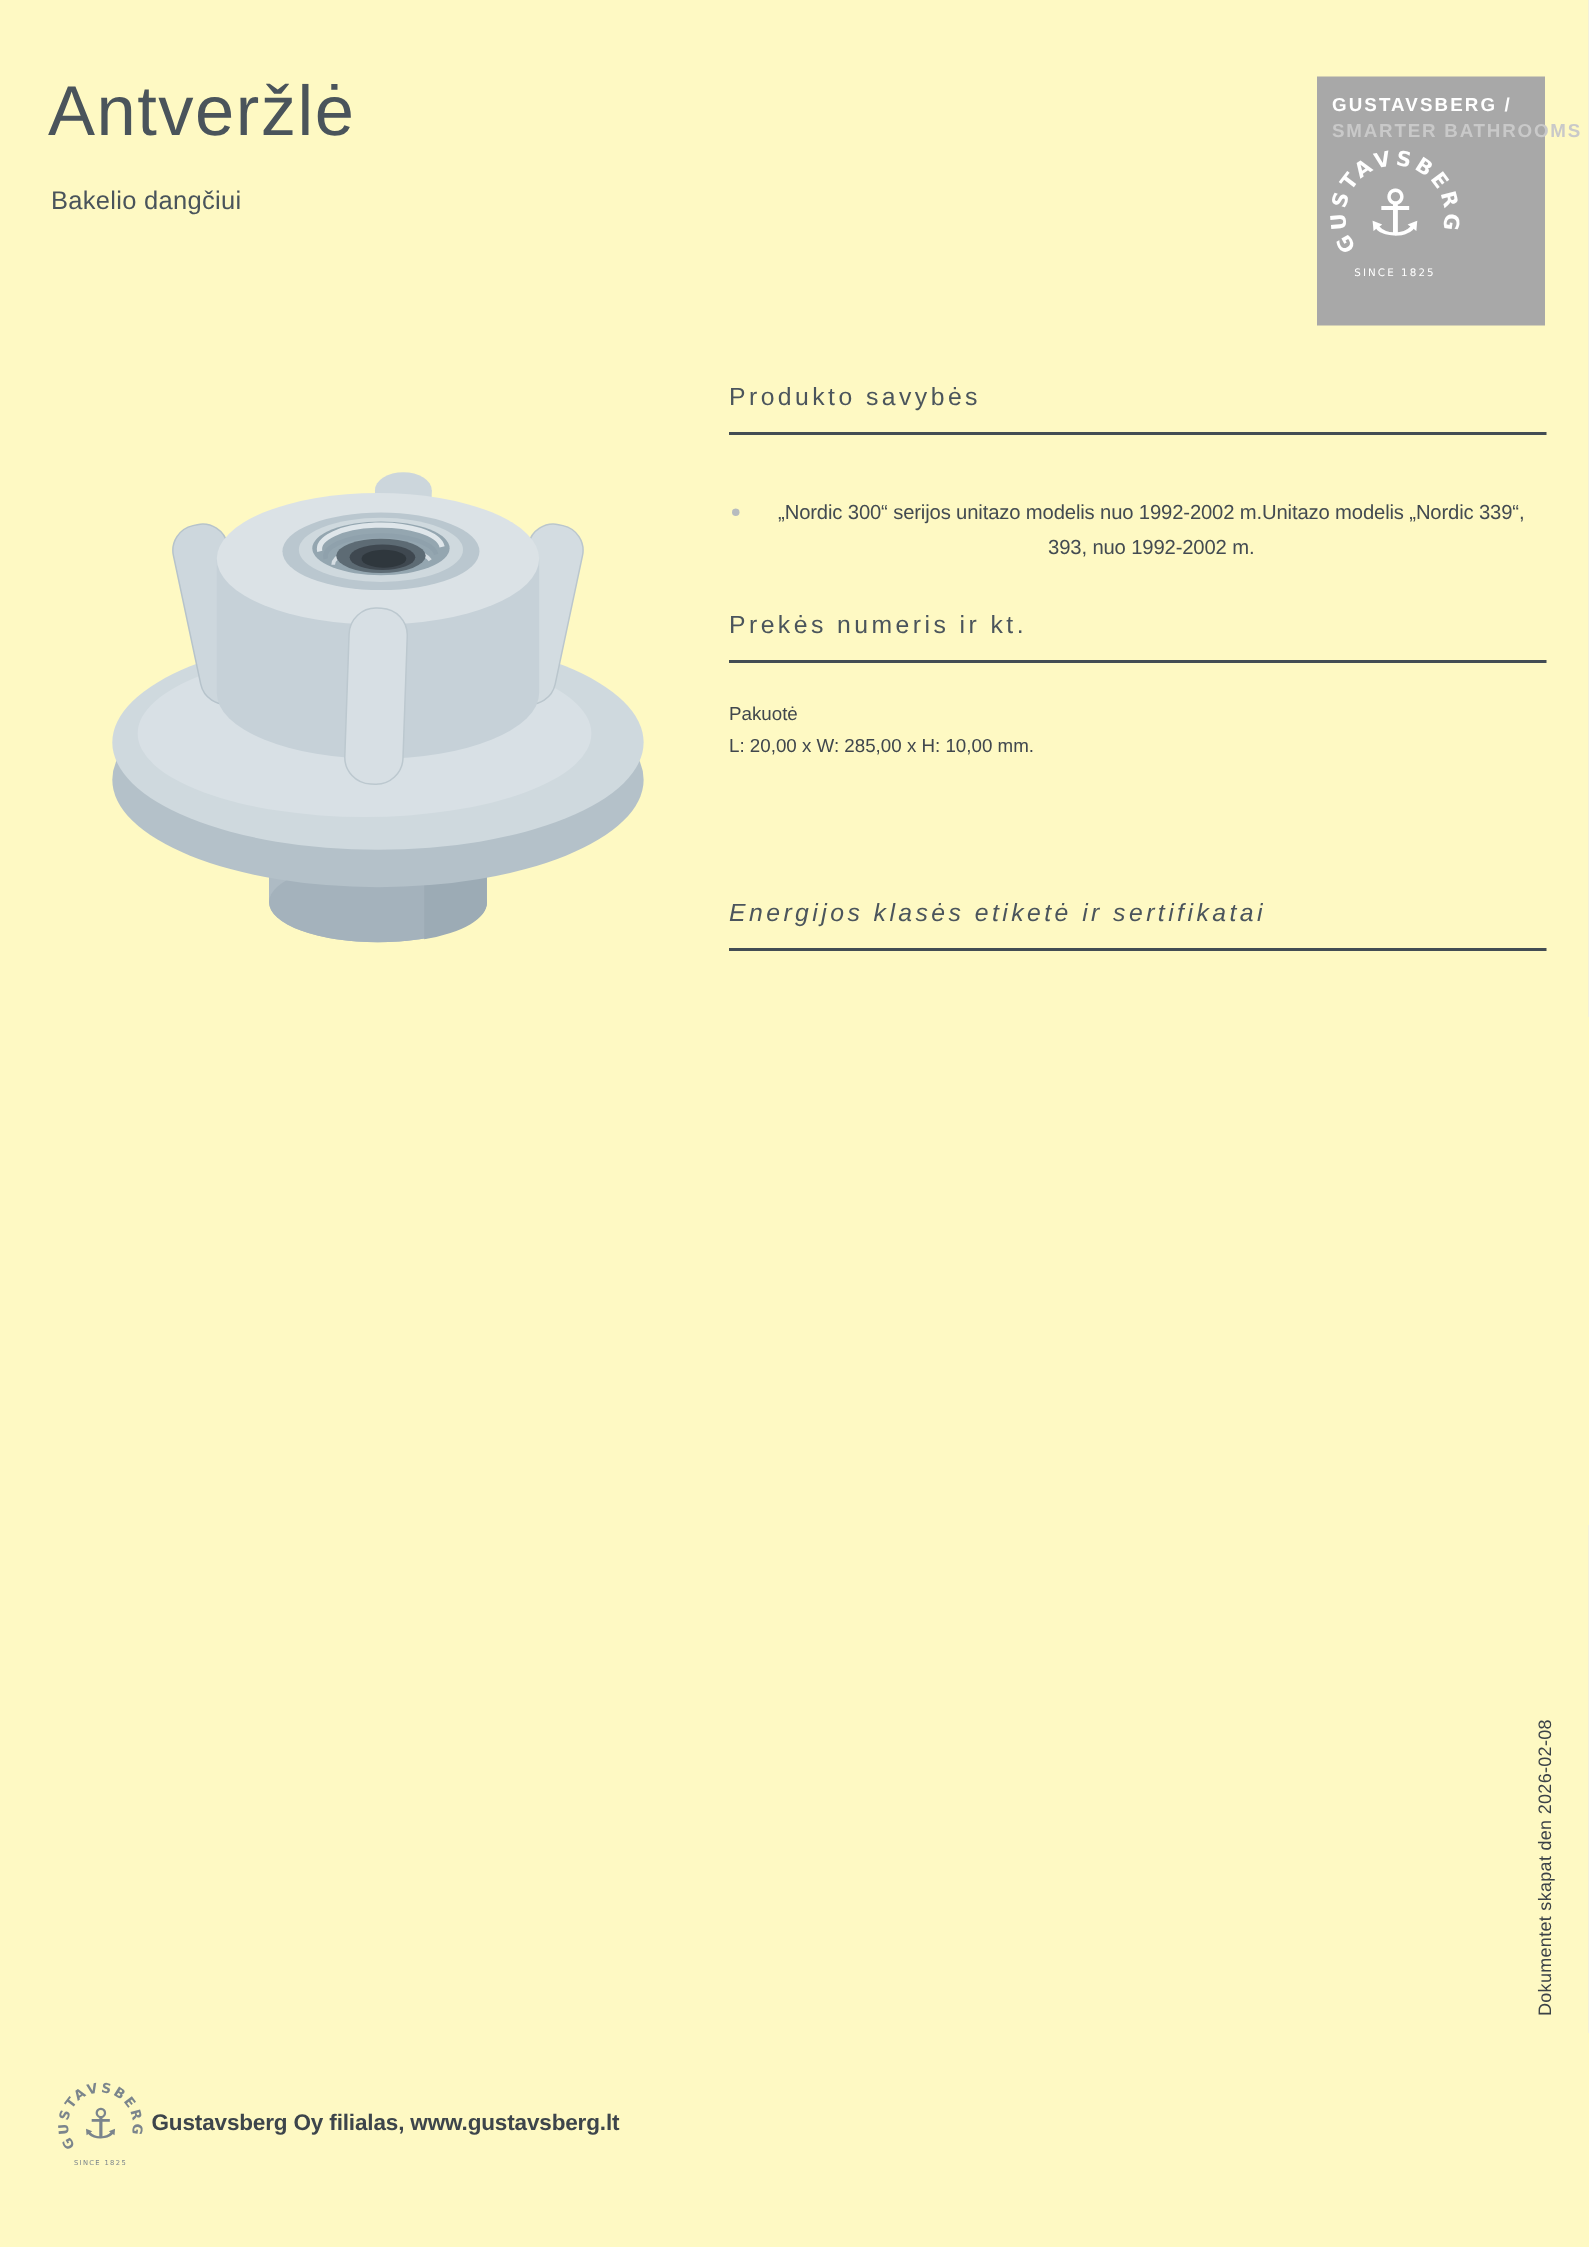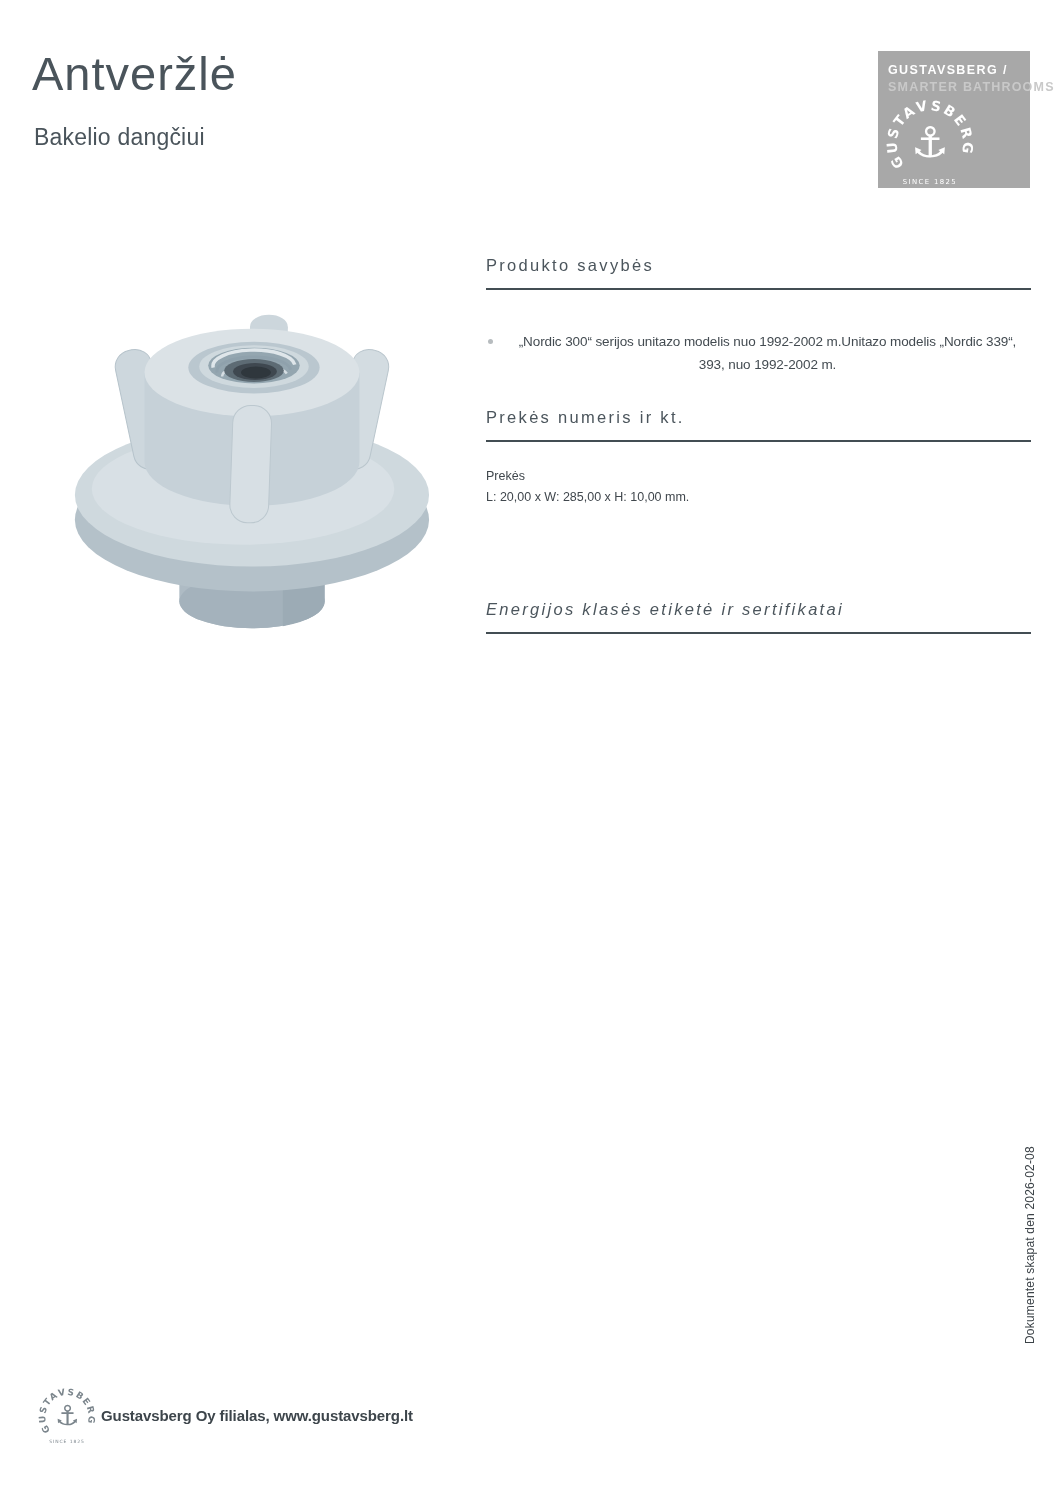--- a/index.html
+++ b/index.html
@@ -2,37 +2,37 @@
 <html><head>
 <meta charset="utf-8">
 <style>
   * { margin: 0; padding: 0; box-sizing: border-box; }
   html, body { background: #e9e9e9; }
   body { font-family: "Liberation Sans", sans-serif; }
   .page {
     position: relative;
     width: 1059px; height: 1498px;
     margin: 0 auto;
-    background: #ffffff;
+    background: #fef9c3;
     overflow: hidden;
   }
   
   .page-title {
     position: absolute; left: 32px; top: 46px;
     font-size: 47px; font-weight: 400; letter-spacing: 1px;
     color: #4a545b;
   }
   .page-subtitle {
     position: absolute; left: 34px; top: 124px;
-    font-size: 23px; font-weight: 500; letter-spacing: 0.2px;
+    font-size: 17px; font-weight: 500; letter-spacing: 0.2px;
     color: #4a545b;
   }
   .logo-box {
     position: absolute; left: 878px; top: 51px;
-    width: 152px; height: 137px;
+    width: 152px; height: 166px;
     background: #a8a8a8;
   }
   .logo-line1 {
     position: absolute; left: 10px; top: 12px;
     font-size: 12.5px; font-weight: 700; letter-spacing: 1.4px;
     color: #ffffff; white-space: nowrap;
   }
   .logo-line2 {
     position: absolute; left: 10px; top: 29px;
     font-size: 12.5px; font-weight: 700; letter-spacing: 1.2px;
@@ -168,21 +168,21 @@
     <div class="bullet-item">
       <span class="bullet-dot"></span>
       <span>„Nordic 300“ serijos unitazo modelis nuo 1992-2002 m.Unitazo modelis „Nordic 339“, 393, nuo 1992-2002 m.</span>
     </div>
   </section>
 
   <section class="col numbers" style="position:absolute;">
     <div class="section-title">Prekės numeris ir kt.</div>
     <div class="section-rule"></div>
     <div class="package-block">
-      <div>Prekės</div>
+      <div>Pakuotė</div>
       <div>L: 20,00 x W: 285,00 x H: 10,00 mm.</div>
     </div>
   </section>
 
   <section class="col energy" style="position:absolute;">
     <div class="section-title">Energijos klasės etiketė ir sertifikatai</div>
     <div class="section-rule"></div>
   </section>
 
   <div class="side-note">Dokumentet skapat den 2026-02-08</div>

